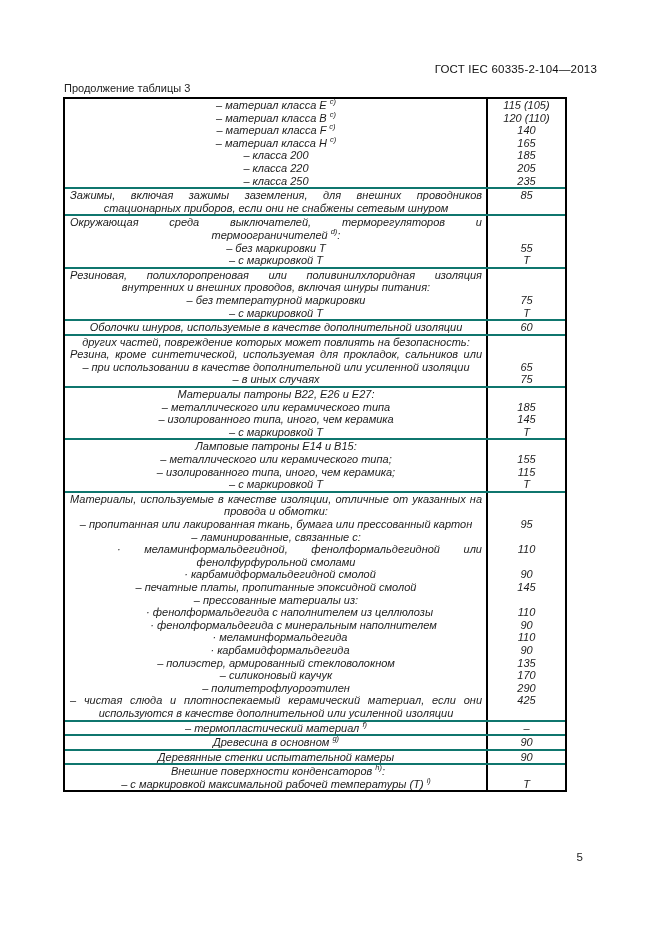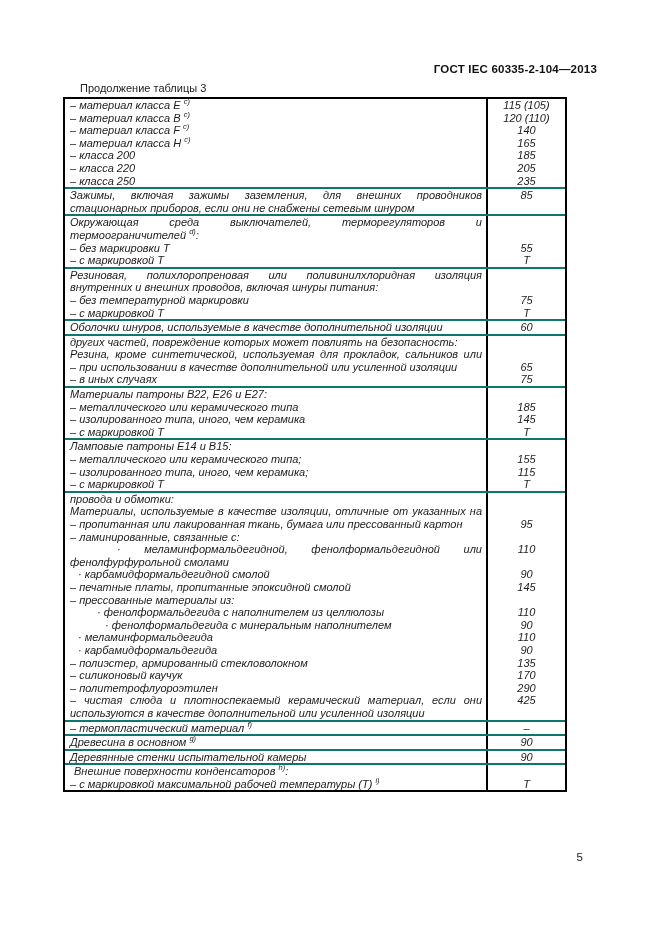--- a/index.html
+++ b/index.html
@@ -2,36 +2,36 @@
 <html><head>
 <meta charset="utf-8">
 <style>
   html,body { margin:0; padding:0; background:#ffffff; }
   .page {
     position:relative; width:661px; height:936px; background:#ffffff;
     color:#1c1c1c; font-family:"Liberation Sans", sans-serif; overflow:hidden;
   }
   .doc-header {
     position:absolute; top:63px; right:64px;
-    font-size:11.5px; font-weight:bold; letter-spacing:0.2px; color:#111;
+    font-size:11.5px; font-weight:normal; letter-spacing:0.2px; color:#111;
   }
   .table-caption {
-    position:absolute; top:82px; left:80px; font-size:11px; color:#222;
+    position:absolute; top:82px; left:64px; font-size:11px; color:#222;
   }
   .gost-table {
     position:absolute; top:97px; left:63px; width:504px;
     border:2px solid #000; box-sizing:border-box; background:#fff;
   }
   .section { }
   .section + .section { border-top:2px solid #0f766e; }
   .row { display:flex; align-items:stretch; }
   .lt {
     flex:1 1 auto; min-width:0; padding:0 4px 0 5px;
     font-style:italic; font-size:11px; line-height:12.6px;
-    text-align:left; color:#1c1c1c;
+    text-align:center; color:#1c1c1c;
   }
   .lt.spread { text-align:justify; text-align-last:justify; }
   .rt {
     flex:0 0 79px; width:79px; box-sizing:border-box;
     border-left:2px solid #000; text-align:center;
     font-style:italic; font-size:11px; line-height:12.6px; color:#1c1c1c;
   }
   sup.fn {
     font-size:7.5px; font-style:italic; line-height:0; vertical-align:super;
   }
@@ -177,25 +177,25 @@
           <div class="lt"><span>– изолированного типа, иного, чем керамика;</span></div>
           <div class="rt"><span>115</span></div>
         </div>
         <div class="row">
           <div class="lt"><span>– с маркировкой Т</span></div>
           <div class="rt"><span>Т</span></div>
         </div>
       </div>
       <div class="section">
         <div class="row">
+          <div class="lt spread"><span>Материалы, используемые в качестве изоляции, отличные от указанных на</span></div>
+          <div class="rt"></div>
+        </div>
+        <div class="row">
           <div class="lt"><span>провода и обмотки:</span></div>
-          <div class="rt"></div>
-        </div>
-        <div class="row">
-          <div class="lt spread"><span>Материалы, используемые в качестве изоляции, отличные от указанных на</span></div>
           <div class="rt"></div>
         </div>
         <div class="row">
           <div class="lt"><span>– пропитанная или лакированная ткань, бумага или прессованный картон</span></div>
           <div class="rt"><span>95</span></div>
         </div>
         <div class="row">
           <div class="lt"><span>– ламинированные, связанные с:</span></div>
           <div class="rt"></div>
         </div>

